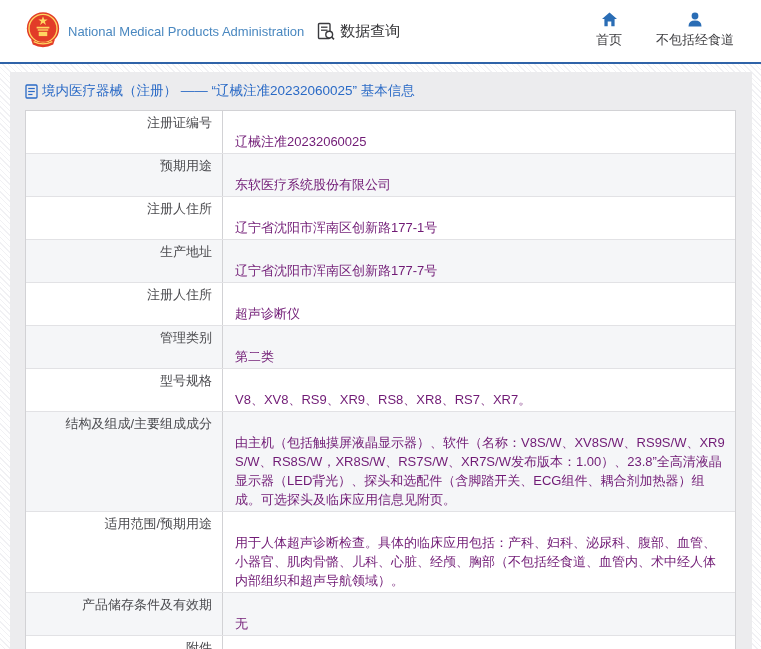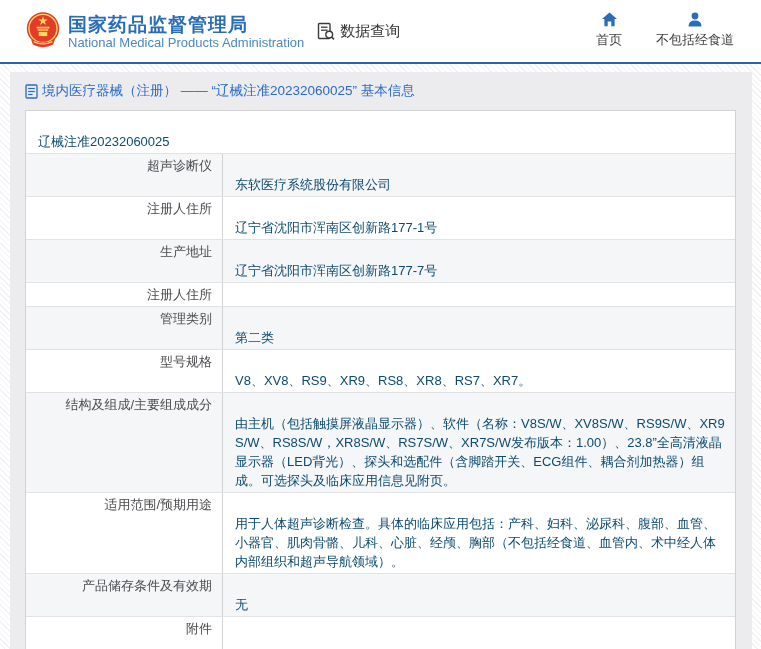--- a/index.html
+++ b/index.html
@@ -55,21 +55,21 @@
     text-align:right;
     padding:2px 10px 2px 4px;
     border-right:1px solid #d2d2d5;
     font-size:13px; line-height:19px; color:#4b4b4f;
     display:flex; justify-content:flex-end; align-items:flex-start;
   }
   .cell-label .lbl-inner { display:inline-flex; align-items:center; }
   .cell-value {
     flex:1;
     padding:2px 10px 2px 12px;
-    font-size:13px; line-height:19px; color:#0c4a6e;
+    font-size:13px; line-height:19px; color:#701a75;
     white-space:pre-line; word-break:break-all;
   }
 </style>
 </head>
 <body>
 
 <div class="page">
 
   <div class="header">
     <div class="brand">
@@ -77,21 +77,20 @@
         <circle cx="20" cy="21" r="19" fill="#e23c28"></circle>
         <circle cx="20" cy="21" r="16.5" fill="none" stroke="#ffd561" stroke-width="1.6"></circle>
         <polygon points="20,6.5 21.4,10.4 25.5,10.4 22.2,12.9 23.4,16.8 20,14.4 16.6,16.8 17.8,12.9 14.5,10.4 18.6,10.4" fill="#ffd561"></polygon>
         <rect x="12.5" y="19" width="15" height="2" fill="#ffd561"></rect>
         <rect x="13.8" y="22" width="12.4" height="1.6" fill="#ffd561"></rect>
         <rect x="15" y="25" width="10" height="5" fill="#ffd561"></rect>
         <path d="M6 34 Q20 41 34 34 L32 40 Q20 46 8 40 Z" fill="#e23c28"></path>
         <path d="M9 36.5 Q20 42 31 36.5" fill="none" stroke="#ffd561" stroke-width="1.4"></path>
       </svg>
       <div class="brand-text">
-        <div class="brand-cn">国家药品监督管理局</div>
         <div class="brand-en">National Medical Products Administration</div>
       </div>
     </div>
 
     <div class="data-query">
       <svg width="19" height="19" viewBox="0 0 19 19">
         <rect x="1.5" y="1.5" width="11.5" height="15" rx="1" fill="none" stroke="#3a3a3e" stroke-width="1.4"></rect>
         <line x1="4" y1="5.2" x2="10.5" y2="5.2" stroke="#3a3a3e" stroke-width="1.3"></line>
         <line x1="4" y1="8.2" x2="10.5" y2="8.2" stroke="#3a3a3e" stroke-width="1.3"></line>
         <circle cx="12.2" cy="12.6" r="3.4" fill="#ffffff" stroke="#3a3a3e" stroke-width="1.4"></circle>
@@ -127,30 +126,36 @@
           <rect x="1" y="1" width="11" height="13" rx="1" fill="none" stroke="#2a6ac6" stroke-width="1.3"></rect>
           <line x1="3.2" y1="4.5" x2="9.8" y2="4.5" stroke="#2a6ac6" stroke-width="1.2"></line>
           <line x1="3.2" y1="7.5" x2="9.8" y2="7.5" stroke="#2a6ac6" stroke-width="1.2"></line>
           <line x1="3.2" y1="10.5" x2="7.5" y2="10.5" stroke="#2a6ac6" stroke-width="1.2"></line>
         </svg>
         <span class="breadcrumb-text">境内医疗器械（注册） —— “辽械注准20232060025” 基本信息</span>
       </div>
 
       <div class="info-table">
   <div class="row">
+    <div class="cell-label">
+      <span class="lbl-inner">
+
+        <span class="lbl-text">注册证编号</span>
+      </span>
+    </div>
     <div class="cell-value">
       <span class="val-text">辽械注准20232060025</span>
     </div>
   </div>
 
   <div class="row">
     <div class="cell-label">
       <span class="lbl-inner">
 
-        <span class="lbl-text">超声诊断仪</span>
+        <span class="lbl-text">预期用途</span>
       </span>
     </div>
     <div class="cell-value">
       <span class="val-text">东软医疗系统股份有限公司</span>
     </div>
   </div>
 
   <div class="row">
     <div class="cell-label">
       <span class="lbl-inner">
@@ -175,20 +180,23 @@
     </div>
   </div>
 
   <div class="row">
     <div class="cell-label">
       <span class="lbl-inner">
 
         <span class="lbl-text">注册人住所</span>
       </span>
     </div>
+    <div class="cell-value">
+      <span class="val-text">超声诊断仪</span>
+    </div>
   </div>
 
   <div class="row">
     <div class="cell-label">
       <span class="lbl-inner">
 
         <span class="lbl-text">管理类别</span>
       </span>
     </div>
     <div class="cell-value">

